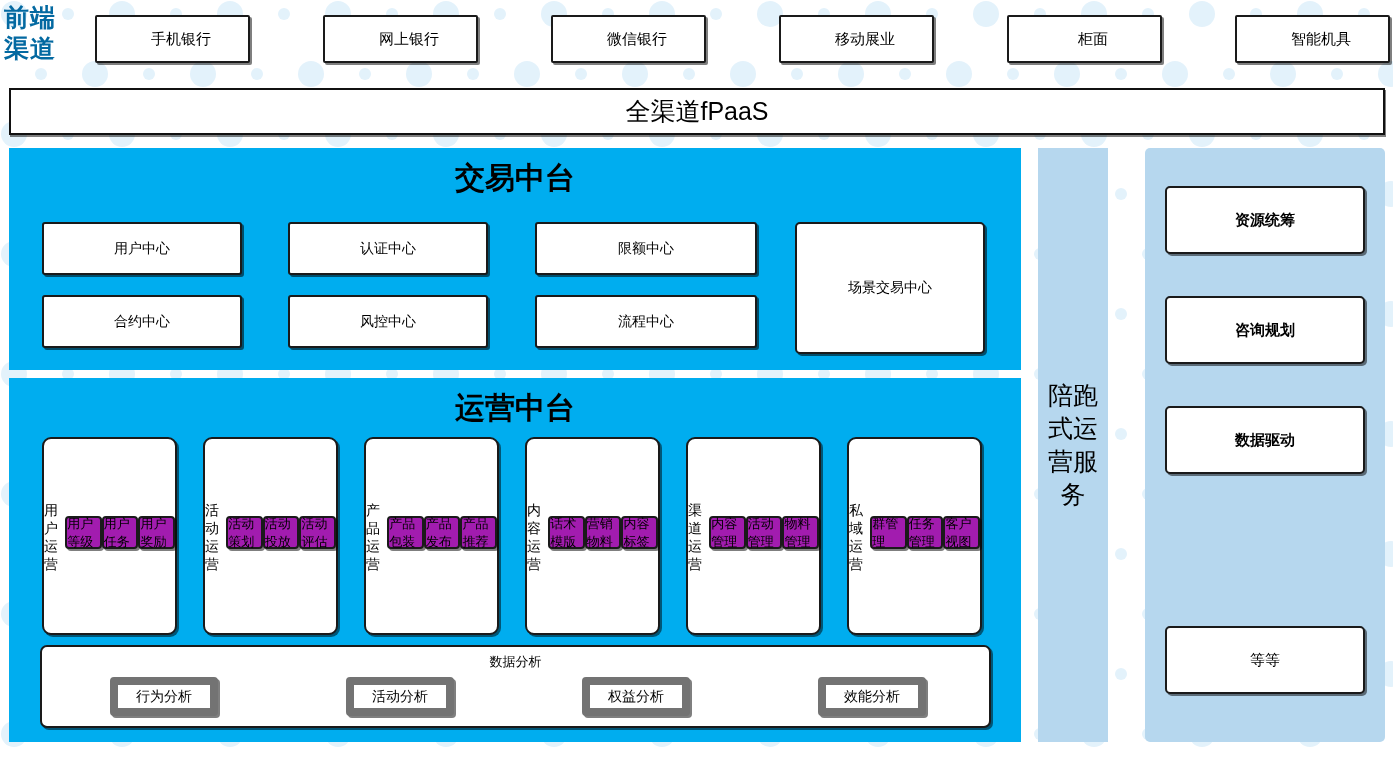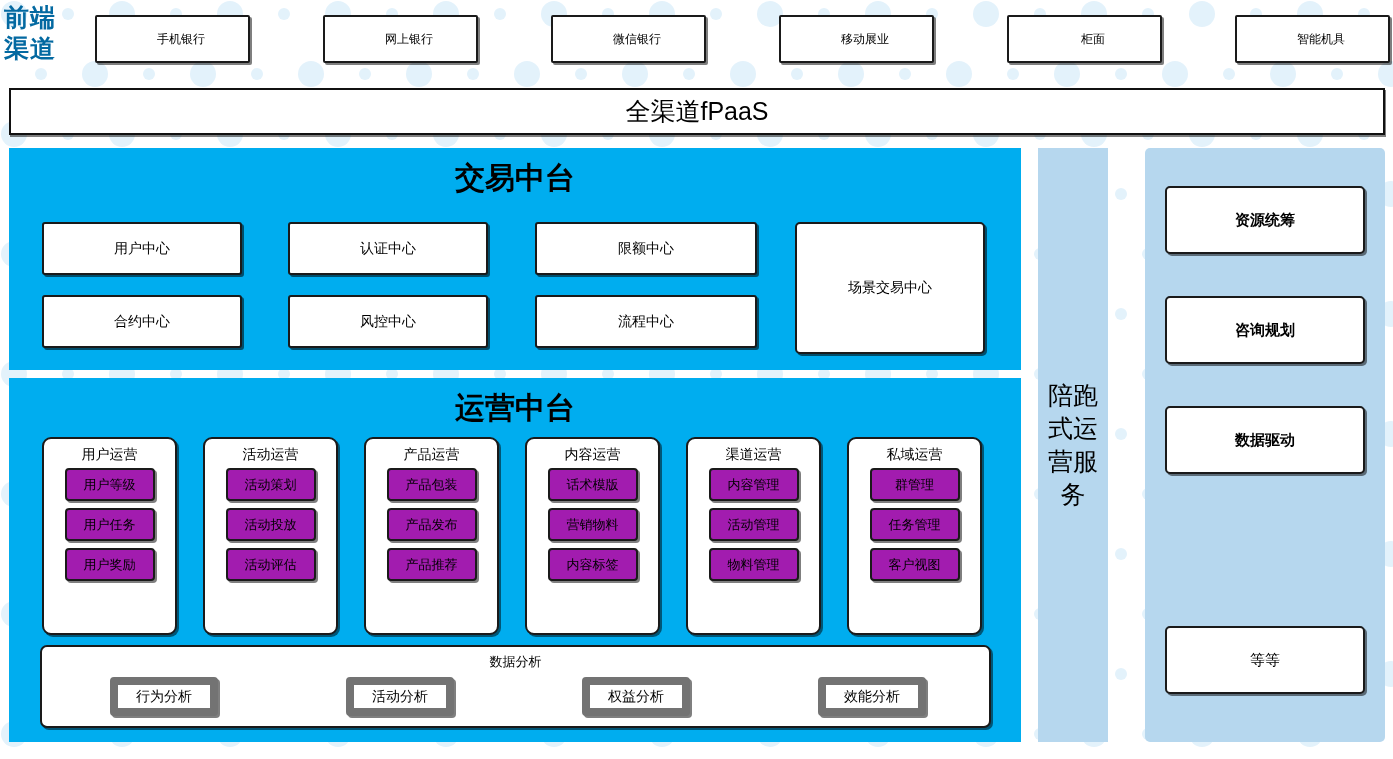--- a/index.html
+++ b/index.html
@@ -21,21 +21,21 @@
   
   #channel-label{
     position:absolute;left:4px;top:2px;width:74px;
     font-family:"Liberation Serif","DejaVu Serif",serif;
     font-weight:bold;font-size:25px;line-height:31px;
     letter-spacing:1px;color:#0369a1;z-index:3;
   }
   #channel-row{position:absolute;left:95px;top:15px;height:48px;z-index:3;}
   .chan{
     position:absolute;top:0;height:48px;width:155px;
-    font-size:12px;border-width:2px;border-radius:2px;
+    font-size:15px;border-width:2px;border-radius:2px;
     box-shadow:2px 2px 0 rgba(0,0,0,.5);
     padding-left:17px;
   }
   
   #fpaas-bar{
     position:absolute;left:9px;top:88px;width:1376px;height:47px;
     background:#fff;border:2px solid #111;box-sizing:border-box;
     display:flex;align-items:center;justify-content:center;
     font-size:25px;color:#000;z-index:3;box-shadow:1px 2px 0 rgba(0,0,0,.5);
   }
@@ -55,21 +55,21 @@
   #trade-scene{
     position:absolute;left:795px;top:222px;width:190px;height:132px;
     font-size:14px;border-radius:5px;
   }
   
   .ops-card{
     position:absolute;top:437px;width:135px;height:198px;
     background:#fff;border:2px solid #1a1a1a;border-radius:9px;
     box-shadow:2px 2px 0 rgba(0,0,0,.5);
     box-sizing:border-box;z-index:4;
-    display:flex;flex-direction:column;align-items:center;
+    display:flex;flex-direction:row;align-items:center;
   }
   .ops-card-title{
     font-size:14px;color:#000;margin-top:6px;margin-bottom:5px;line-height:18px;
   }
   .ops-sub{
     width:90px;height:33px;margin-bottom:7px;
     background:#a21caf;border:2px solid #1a1a1a;border-radius:4px;
     box-shadow:2px 2px 0 rgba(0,0,0,.5);
     display:flex;align-items:center;justify-content:center;
     font-size:13px;color:#000;box-sizing:border-box;

